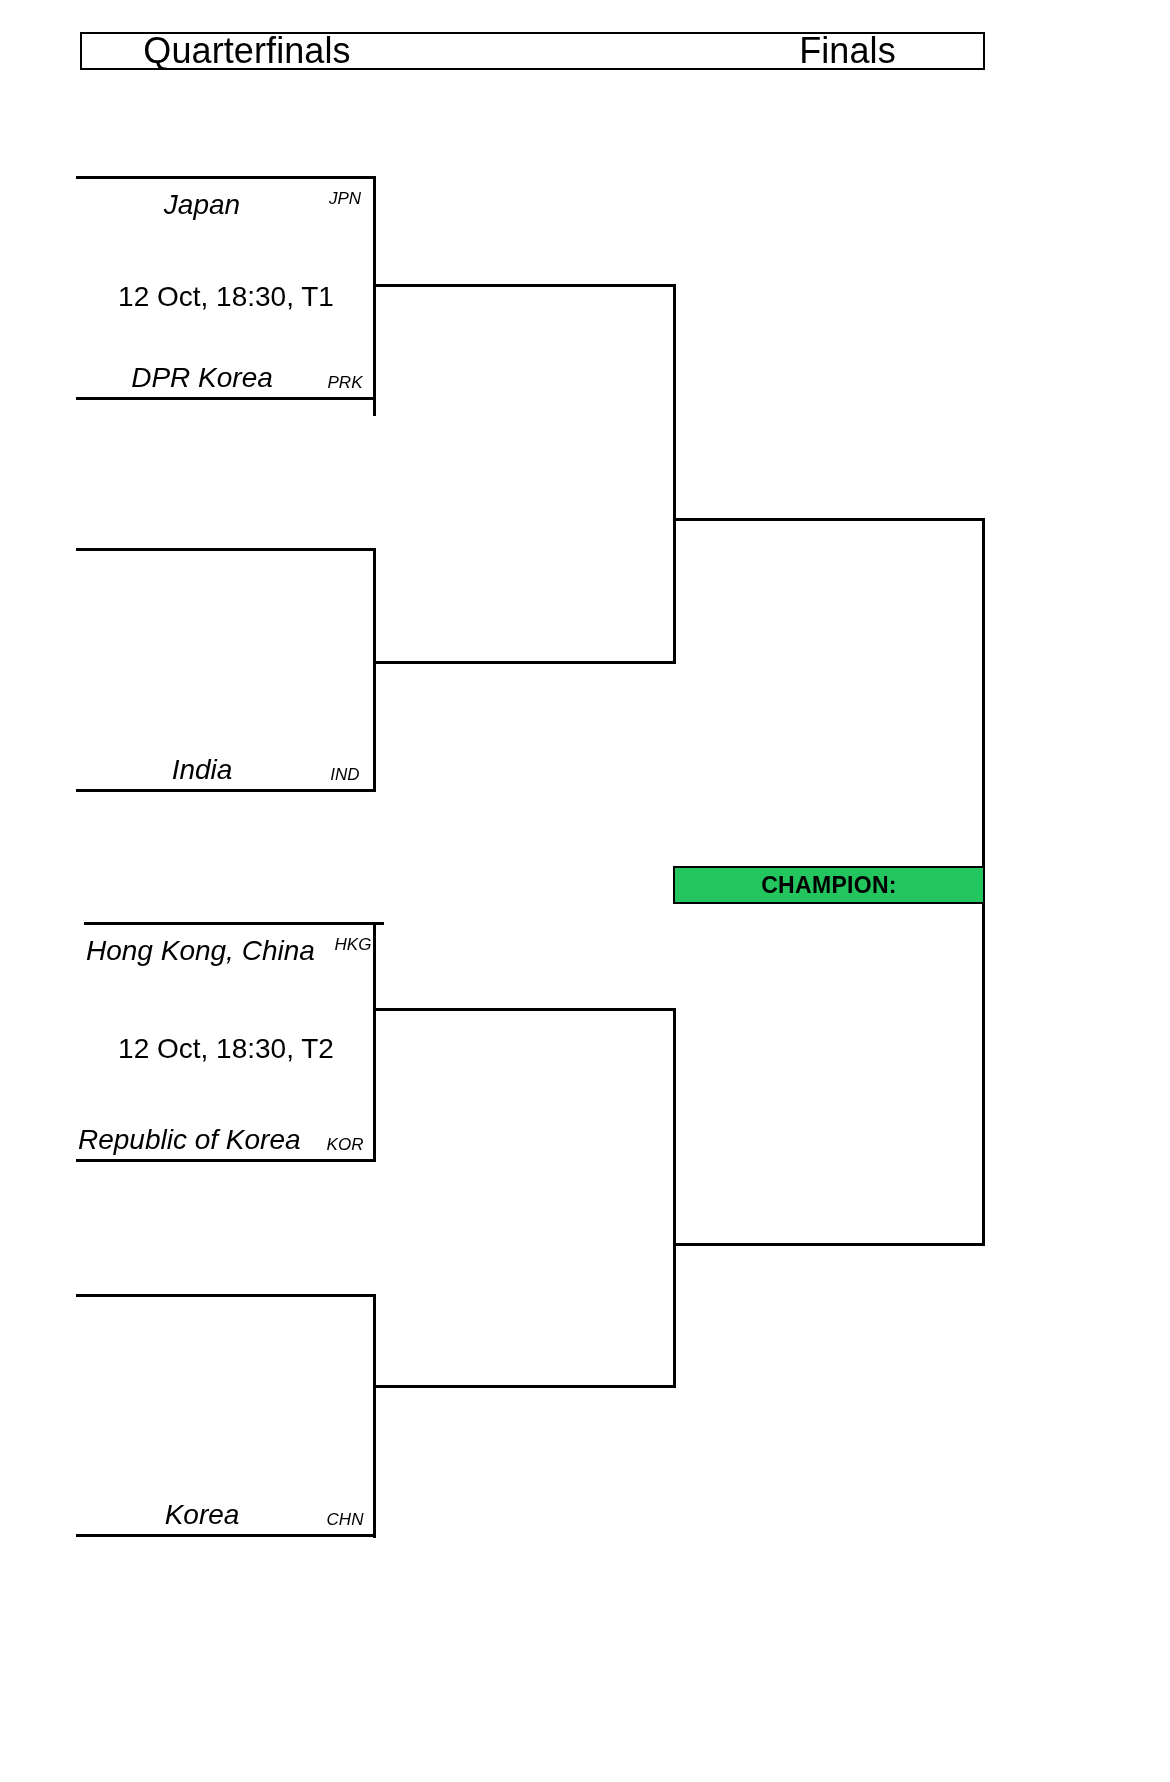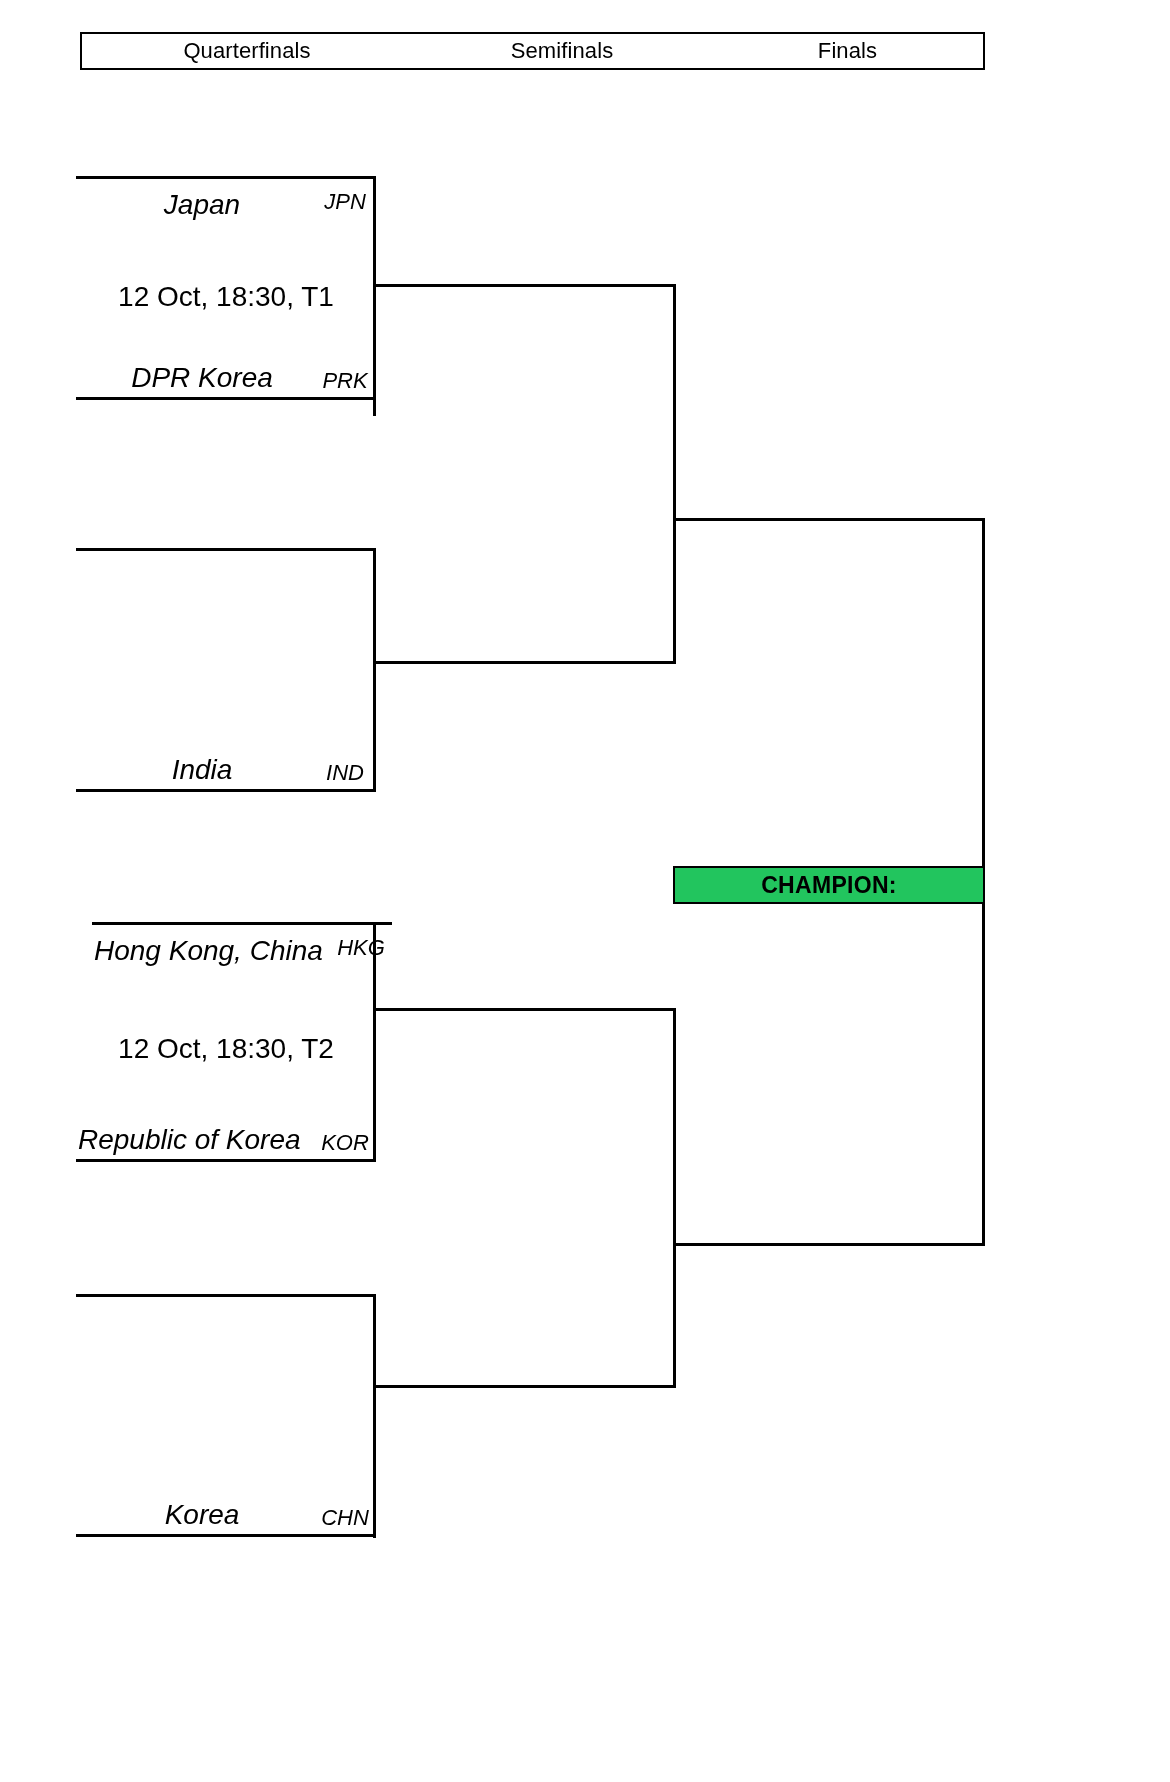--- a/index.html
+++ b/index.html
@@ -30,21 +30,21 @@
     box-sizing: border-box;
     background: #ffffff;
   }
   .round-label {
     position: absolute;
     top: 0;
     height: 100%;
     display: flex;
     align-items: center;
     justify-content: center;
-    font-size: 22px;
+    font-size: 36px;
     letter-spacing: 0.1px;
     white-space: nowrap;
   }
   .round-label.qf { left: 0px;   width: 330px; }
   .round-label.sf { left: 330px; width: 300px; }
   .round-label.fi { left: 630px; width: 271px; }
 
   
   .hline {
     position: absolute;
@@ -87,21 +87,21 @@
     width: 254px;
     text-align: left;
     padding-left: 2px;
     box-sizing: border-box;
   }
   .slot .team-code {
     position: absolute;
     right: 0px;
     width: 62px;
     text-align: center;
-    font-size: 22px;
+    font-size: 17px;
     line-height: 1.05;
     white-space: nowrap;
   }
   .slot.rule-top .team-name,
   .slot.rule-top .team-code { top: 14px; }
   .slot.rule-bottom .team-name,
   .slot.rule-bottom .team-code { bottom: 8px; }
 
   
   .match-meta {
@@ -133,21 +133,20 @@
     white-space: nowrap;
   }
 </style>
 </head>
 <body>
 
 <div id="bracket">
 
   <div class="round-header">
     <div class="round-label qf">Quarterfinals</div>
-    <div class="round-label sf">Semifinals</div>
     <div class="round-label fi">Finals</div>
   </div>
 
   <div class="slot rule-top" style="left:76px; top:176px;">
     <div class="slot-rule"></div>
     <div class="team-name">Japan</div>
     <div class="team-code">JPN</div>
   </div>
 
   <div class="match-meta" style="left:76px; top:281px;">12 Oct, 18:30, T1</div>
@@ -175,21 +174,21 @@
     <div class="team-name">India</div>
     <div class="team-code">IND</div>
   </div>
 
   <div class="vline" style="left:373px; top:548px; height:244px;"></div>
   <div class="hline" style="left:373px; top:661px; width:303px;"></div>
 
   <div class="vline" style="left:673px; top:284px; height:380px;"></div>
   <div class="hline" style="left:673px; top:518px; width:312px;"></div>
 
-  <div class="slot rule-top" style="left:92px; top:922px;">
+  <div class="slot rule-top" style="left:84px; top:922px;">
     <div class="slot-rule"></div>
     <div class="team-name wide">Hong Kong, China</div>
     <div class="team-code">HKG</div>
   </div>
 
   <div class="match-meta" style="left:76px; top:1033px;">12 Oct, 18:30, T2</div>
 
   <div class="slot rule-bottom" style="left:76px; top:1110px;">
     <div class="slot-rule"></div>
     <div class="team-name wide">Republic of Korea</div>

